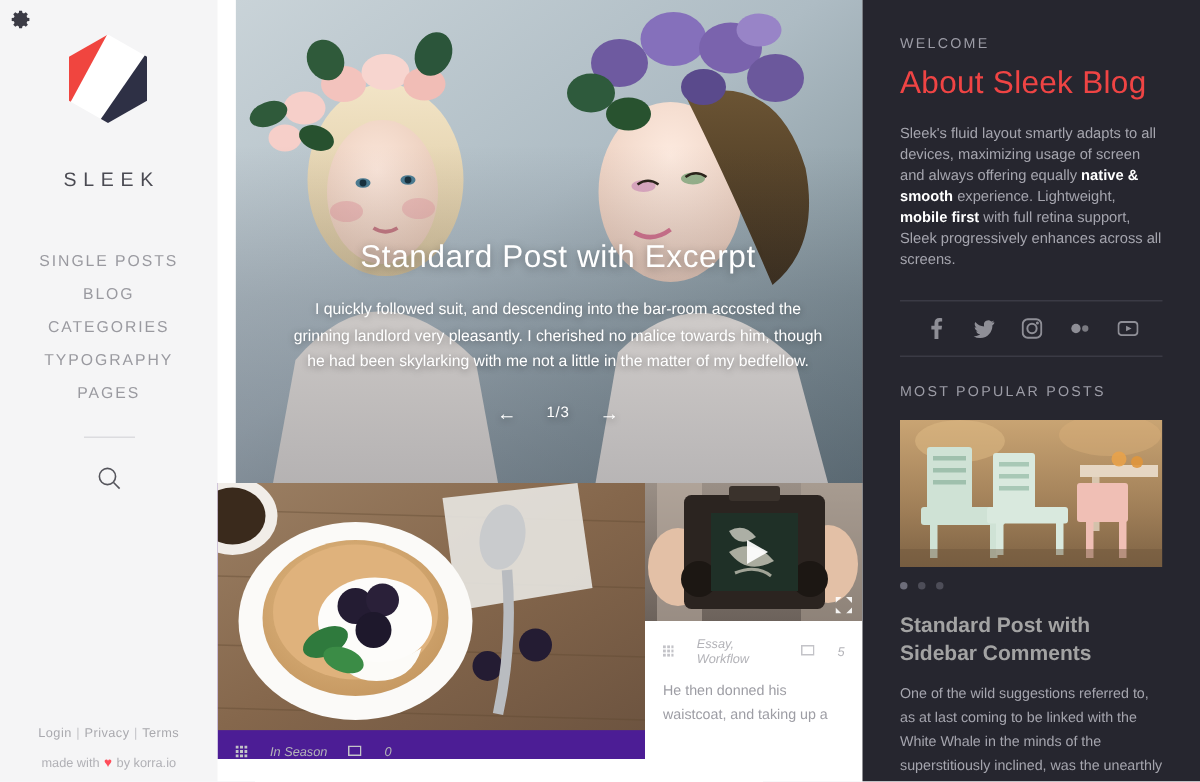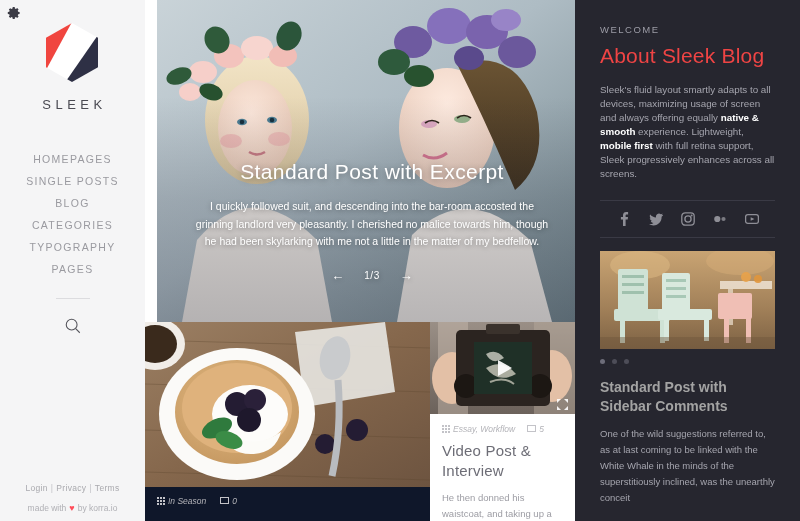--- a/index.html
+++ b/index.html
@@ -28,21 +28,21 @@
     position: absolute; top: 6px; left: 7px;
     width: 14px; height: 14px;
     cursor: pointer;
   }
   .logo-wrap {
     margin-top: 22px;
     display: flex; flex-direction: column; align-items: center;
   }
   .logo-mark { width: 56px; height: 62px; }
   .logo-text {
-    margin-top: 13px;
+    margin-top: 28px;
     font-size: 13px;
     letter-spacing: 4.5px;
     color: #4a4a52;
     font-weight: 400;
     text-indent: 4px;
   }
   .nav {
     margin-top: 36px;
     display: flex; flex-direction: column; align-items: center;
     width: 100%;
@@ -133,21 +133,21 @@
     font-size: 10px;
     text-shadow: 0 1px 5px rgba(0,0,0,.4);
   }
   .hero-arrow { cursor: pointer; font-size: 13px; line-height: 1; }
   .hero-count { letter-spacing: .5px; }
 
   
   .grid-row { display: flex; width: 430px; }
   .card-left {
     width: 285px; flex: 0 0 285px;
-    background: #0f172a;
+    background: #4c1d95;
     position: relative;
   }
   .card-left-img { width: 285px; height: 165px; position: relative; overflow: hidden; }
   .card-left-meta {
     padding: 9px 12px 0 12px;
     display: flex; align-items: center; gap: 14px;
     font-size: 8.5px; color: #b3b3b8;
     font-style: italic;
   }
   .card-right {
@@ -164,21 +164,21 @@
   }
   .expand-btn {
     position: absolute; right: 7px; bottom: 7px;
     width: 11px; height: 11px; cursor: pointer;
   }
   .card-right-body { padding: 10px 12px 0 12px; }
   .meta-row {
     display: flex; align-items: center; gap: 12px;
     font-size: 8.5px; color: #b3b3b8; font-style: italic;
   }
-  .meta-item { display: flex; align-items: center; gap: 3px; }
+  .meta-item { display: flex; align-items: center; gap: 15px; }
   .card-title {
     margin-top: 7px;
     font-size: 15px;
     line-height: 20px;
     font-weight: 300;
     color: #6d6d76;
     letter-spacing: .2px;
   }
   .card-text {
     margin-top: 9px;
@@ -275,21 +275,20 @@
             <rect x="0" y="0" width="56" height="62" fill="#ffffff"></rect>
             <polygon points="0,0 28,0 2,48 0,48" fill="#f0453f"></polygon>
             <polygon points="56,10 56,62 20,62" fill="#2e3045"></polygon>
           </g>
         </svg>
       </div>
       <div class="logo-text">SLEEK</div>
     </div>
 
     <nav class="nav">
-      <div class="nav-item">HOMEPAGES</div>
       <div class="nav-item">SINGLE POSTS</div>
       <div class="nav-item">BLOG</div>
       <div class="nav-item">CATEGORIES</div>
       <div class="nav-item">TYPOGRAPHY</div>
       <div class="nav-item">PAGES</div>
       <div class="nav-divider"></div>
       <div class="search-btn">
         <svg viewBox="0 0 20 20" width="18" height="18" aria-hidden="true">
           <circle cx="8.5" cy="8.5" r="6" fill="none" stroke="#55555c" stroke-width="1.2"></circle>
           <line x1="13" y1="13" x2="17.5" y2="17.5" stroke="#55555c" stroke-width="1.2"></line>
@@ -532,21 +531,20 @@
               </svg>
               <span>Essay, Workflow</span>
             </span>
             <span class="meta-item">
               <svg width="9" height="8" viewBox="0 0 9 8" aria-hidden="true">
                 <rect x="0.5" y="0.5" width="8" height="6" fill="none" stroke="#c3c3c8" stroke-width="1"></rect>
               </svg>
               <span>5</span>
             </span>
           </div>
-          <h2 class="card-title">Video Post &amp; Interview</h2>
           <p class="card-text">He then donned his waistcoat, and taking up a</p>
         </div>
       </article>
     </div>
   </main>
 
   <aside class="right-sidebar">
     <div class="eyebrow">WELCOME</div>
     <h1 class="about-title">About Sleek Blog</h1>
     <p class="about-text">
@@ -580,20 +578,21 @@
       </span>
       <span class="social-icon">
         <svg viewBox="0 0 14 14" width="14" height="14" aria-hidden="true">
           <rect x="0.6" y="2.6" width="12.8" height="8.8" rx="2.2" fill="none" stroke="#cfcfd6" stroke-width="1.3"></rect>
           <polygon points="5.7,5.2 9.4,7 5.7,8.8" fill="#cfcfd6"></polygon>
         </svg>
       </span>
     </div>
     <div class="hr" style="margin-top:0"></div>
 
+    <div class="pop-head">MOST POPULAR POSTS</div>
     <div class="pop-img">
       <svg viewBox="0 0 175 98" width="175" height="98" preserveAspectRatio="none" aria-hidden="true">
         <defs>
           <linearGradient id="patio" x1="0" y1="0" x2="0" y2="1">
             <stop offset="0%" stop-color="#c9a473"></stop>
             <stop offset="60%" stop-color="#a07f58"></stop>
             <stop offset="100%" stop-color="#7d6244"></stop>
           </linearGradient>
         </defs>
         <rect width="175" height="98" fill="url(#patio)"></rect>

